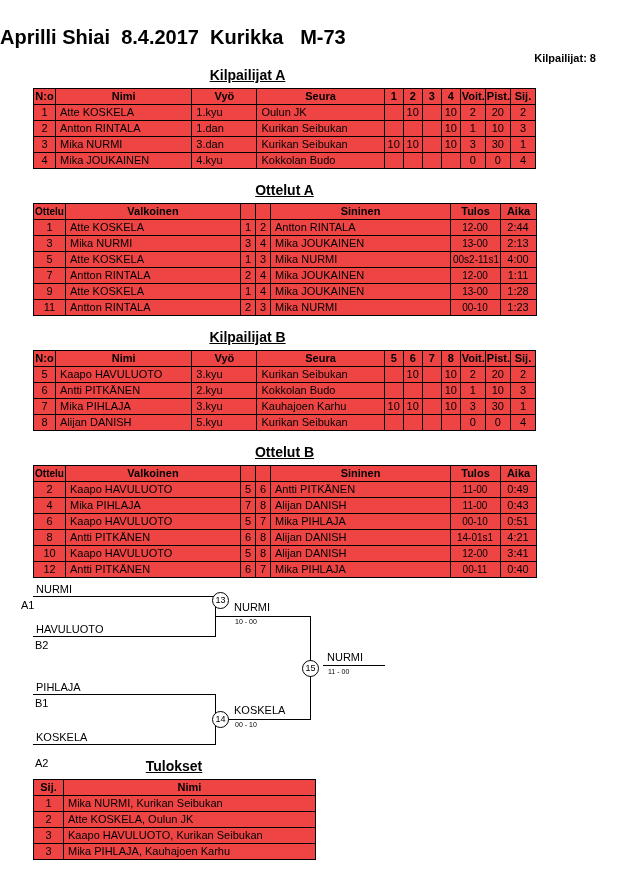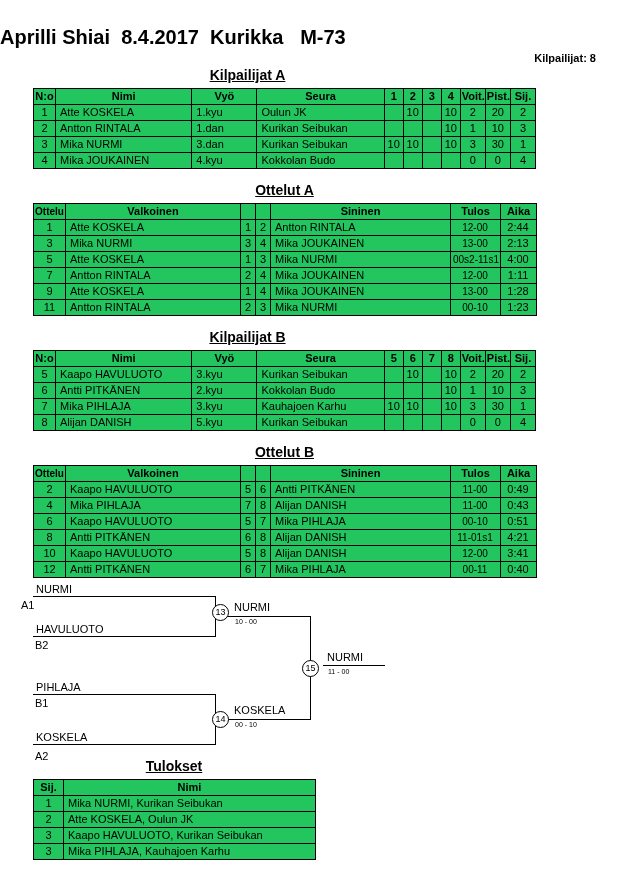--- a/index.html
+++ b/index.html
@@ -7,21 +7,21 @@
   html, body { background:#fff; }
   body { font-family:"Liberation Sans", sans-serif; color:#000; }
   .page { position:relative; width:630px; height:891px; background:#fff; overflow:hidden; }
   .title { padding-top:26px; text-align:left; font-size:20px; font-weight:700; white-space:pre; }
   .competitors { margin:3px 34px 0 0; text-align:right; font-size:11px; font-weight:700; }
   .heading { font-size:14px; font-weight:700; text-align:center;text-decoration:underline; }
   .heading-pool { width:429px; margin:3px 0 5px 33px; }
   .heading-match { width:503px; margin:0 0 5px 33px; }
   .heading-results { width:282px; margin:0 0 5px 33px; }
   .mt { margin-top:13px; }
-  table { border-collapse:collapse; table-layout:fixed; margin-left:33px; background:#22c55e; }
+  table { border-collapse:collapse; table-layout:fixed; margin-left:33px; background:#ef4444; }
   .pool-table, .match-table { width:503px; }
   .results-table { width:282px; }
   th, td { border:1px solid #000; height:16px; font-size:11px; line-height:13px; padding:0 2px; white-space:nowrap; overflow:hidden; }
   th { font-weight:700; text-align:center; padding:0 1px; }
   .ta-c { text-align:center; }
   .ta-l { text-align:left; padding-left:4px; }
   .ta-r { text-align:center; padding-right:3px; }
   .w-no{width:22px} .w-name{width:136px} .w-belt{width:65px} .w-club{width:127px}
   .w-m{width:19px} .w-sm{width:25px}
   .w-mno{width:32px; font-size:10px;} .w-white{width:175px} .w-n{width:15px}
@@ -321,21 +321,21 @@
           <td class="ta-r o-result">00-10</td>
           <td class="ta-r">0:51</td>
         </tr>
 
         <tr>
           <td class="ta-c">8</td>
           <td class="ta-l">Antti PITKÄNEN</td>
           <td class="ta-c">6</td>
           <td class="ta-c">8</td>
           <td class="ta-l">Alijan DANISH</td>
-          <td class="ta-r o-result">11-01s1</td>
+          <td class="ta-r o-result">14-01s1</td>
           <td class="ta-r">4:21</td>
         </tr>
 
         <tr>
           <td class="ta-c">10</td>
           <td class="ta-l">Kaapo HAVULUOTO</td>
           <td class="ta-c">5</td>
           <td class="ta-c">8</td>
           <td class="ta-l">Alijan DANISH</td>
           <td class="ta-r o-result">12-00</td>
@@ -357,30 +357,30 @@
   <div class="bracket">
 
     <div class="bk-name" style="left:36px;top:3px">NURMI</div>
     <div class="bk-hline" style="left:33px;top:16px;width:182px"></div>
     <div class="bk-seed" style="left:21px;top:19px">A1</div>
     <div class="bk-name" style="left:36px;top:43px">HAVULUOTO</div>
     <div class="bk-hline" style="left:33px;top:56px;width:182px"></div>
     <div class="bk-seed" style="left:35px;top:59px">B2</div>
     <div class="bk-vline" style="left:215px;top:16px;height:41px"></div>
     <div class="bk-hline" style="left:215px;top:36px;width:96px"></div>
-    <div class="bk-circle" style="left:212px;top:24px">13</div>
+    <div class="bk-circle" style="left:212px;top:12px">13</div>
     <div class="bk-winner" style="left:234px;top:21px">NURMI</div>
     <div class="bk-score" style="left:235px;top:38px">10 - 00</div>
 
     <div class="bk-name" style="left:36px;top:101px">PIHLAJA</div>
     <div class="bk-hline" style="left:33px;top:114px;width:182px"></div>
     <div class="bk-seed" style="left:35px;top:117px">B1</div>
     <div class="bk-name" style="left:36px;top:151px">KOSKELA</div>
     <div class="bk-hline" style="left:33px;top:164px;width:182px"></div>
-    <div class="bk-seed" style="left:35px;top:170px">A2</div>
+    <div class="bk-seed" style="left:35px;top:177px">A2</div>
     <div class="bk-vline" style="left:215px;top:114px;height:51px"></div>
     <div class="bk-hline" style="left:215px;top:139px;width:96px"></div>
     <div class="bk-circle" style="left:212px;top:131px">14</div>
     <div class="bk-winner" style="left:234px;top:124px">KOSKELA</div>
     <div class="bk-score" style="left:235px;top:141px">00 - 10</div>
 
     <div class="bk-vline" style="left:310px;top:36px;height:104px"></div>
     <div class="bk-circle" style="left:302px;top:80px">15</div>
     <div class="bk-winner" style="left:327px;top:71px">NURMI</div>
     <div class="bk-hline" style="left:323px;top:85px;width:62px"></div>

